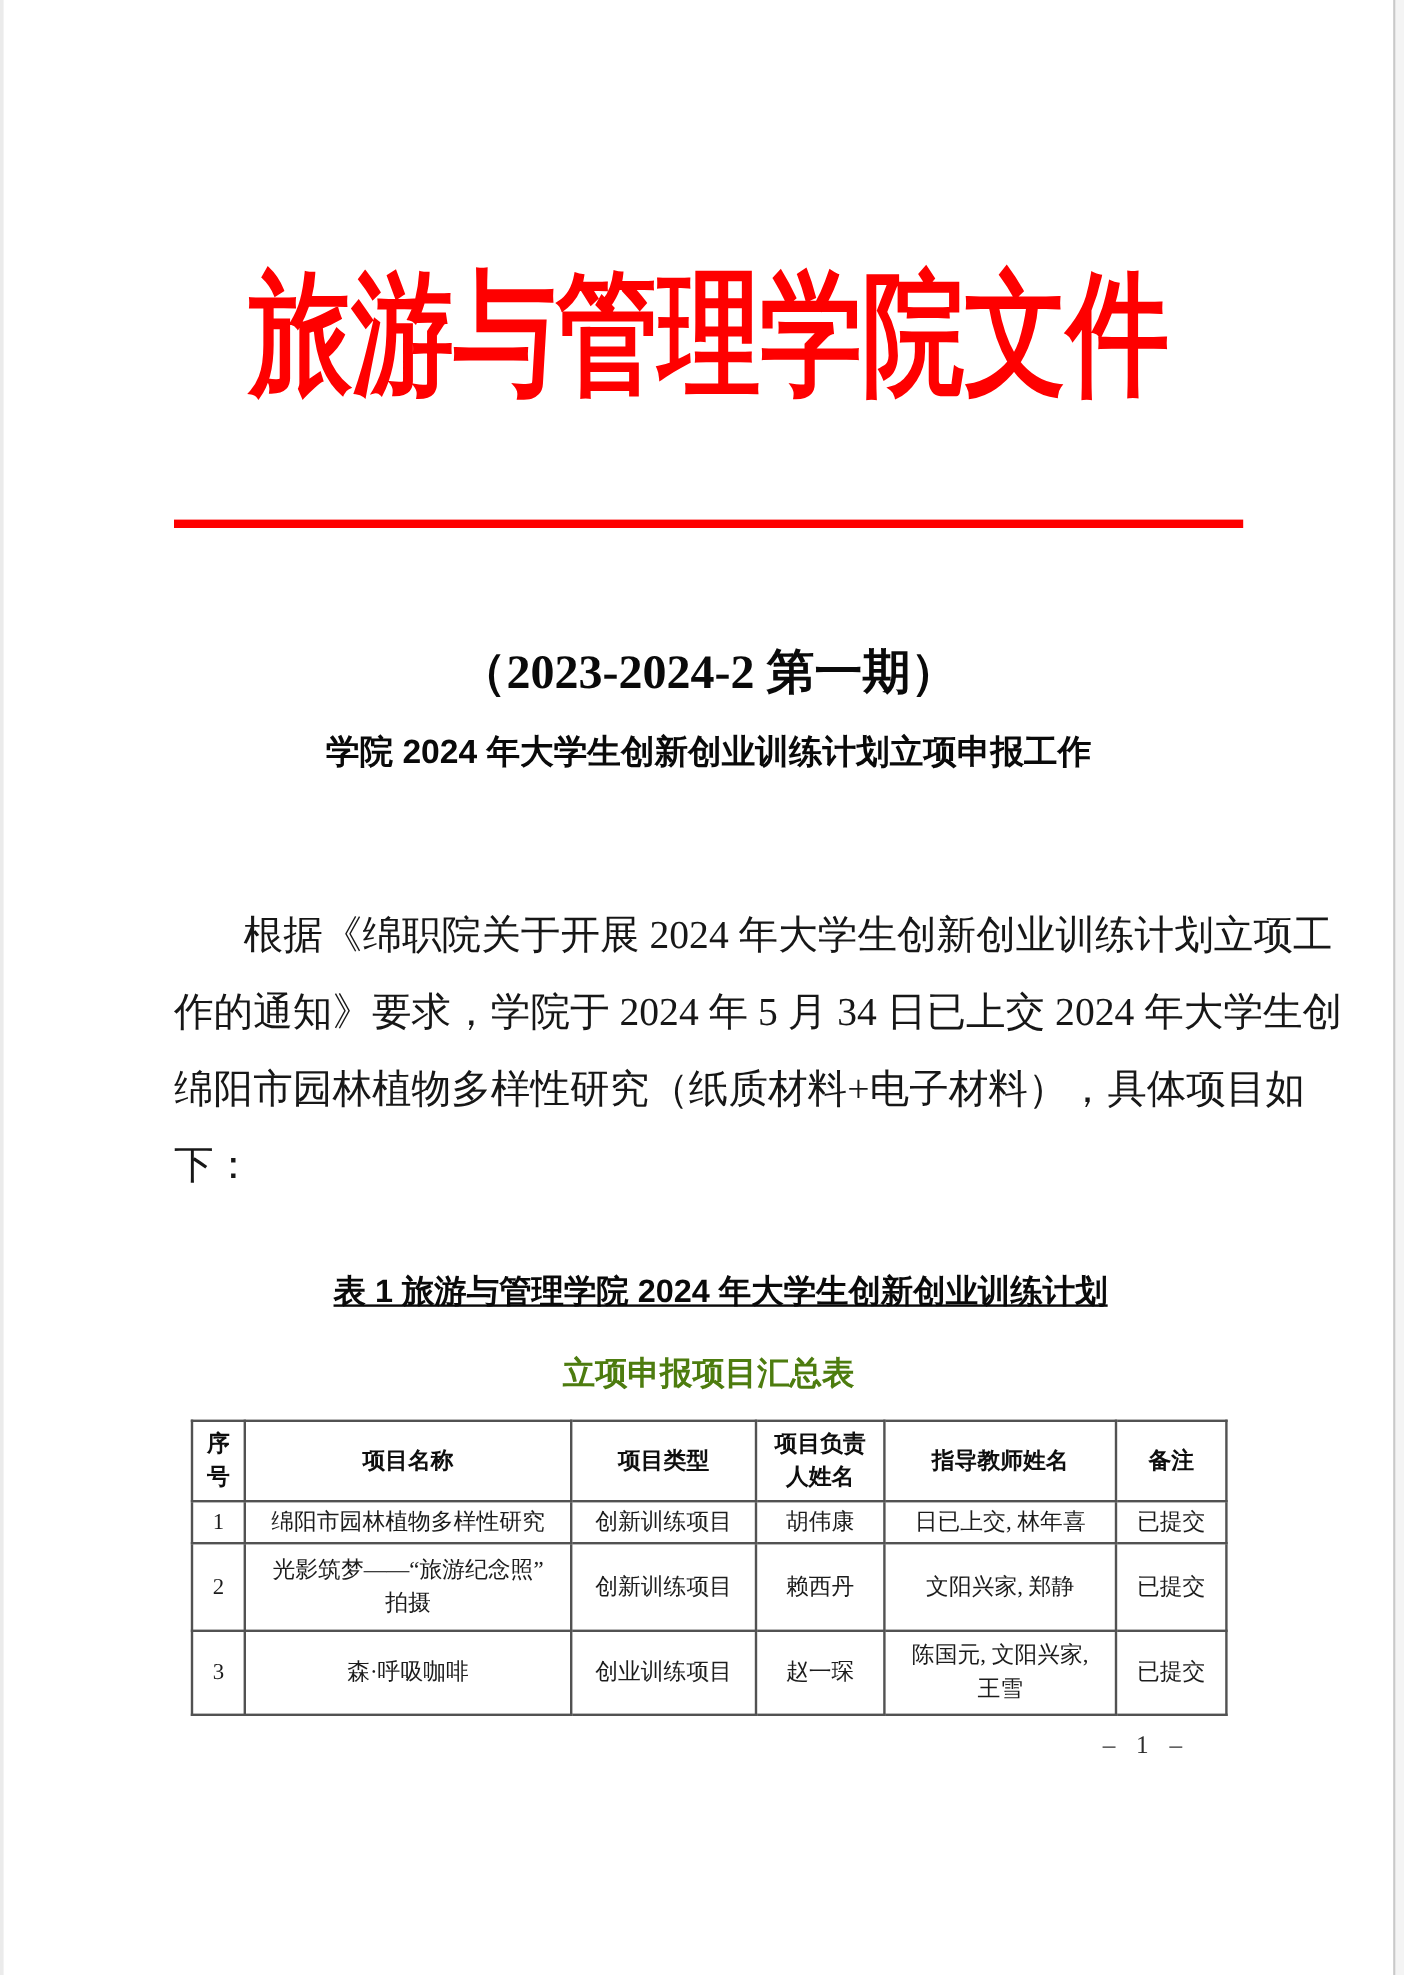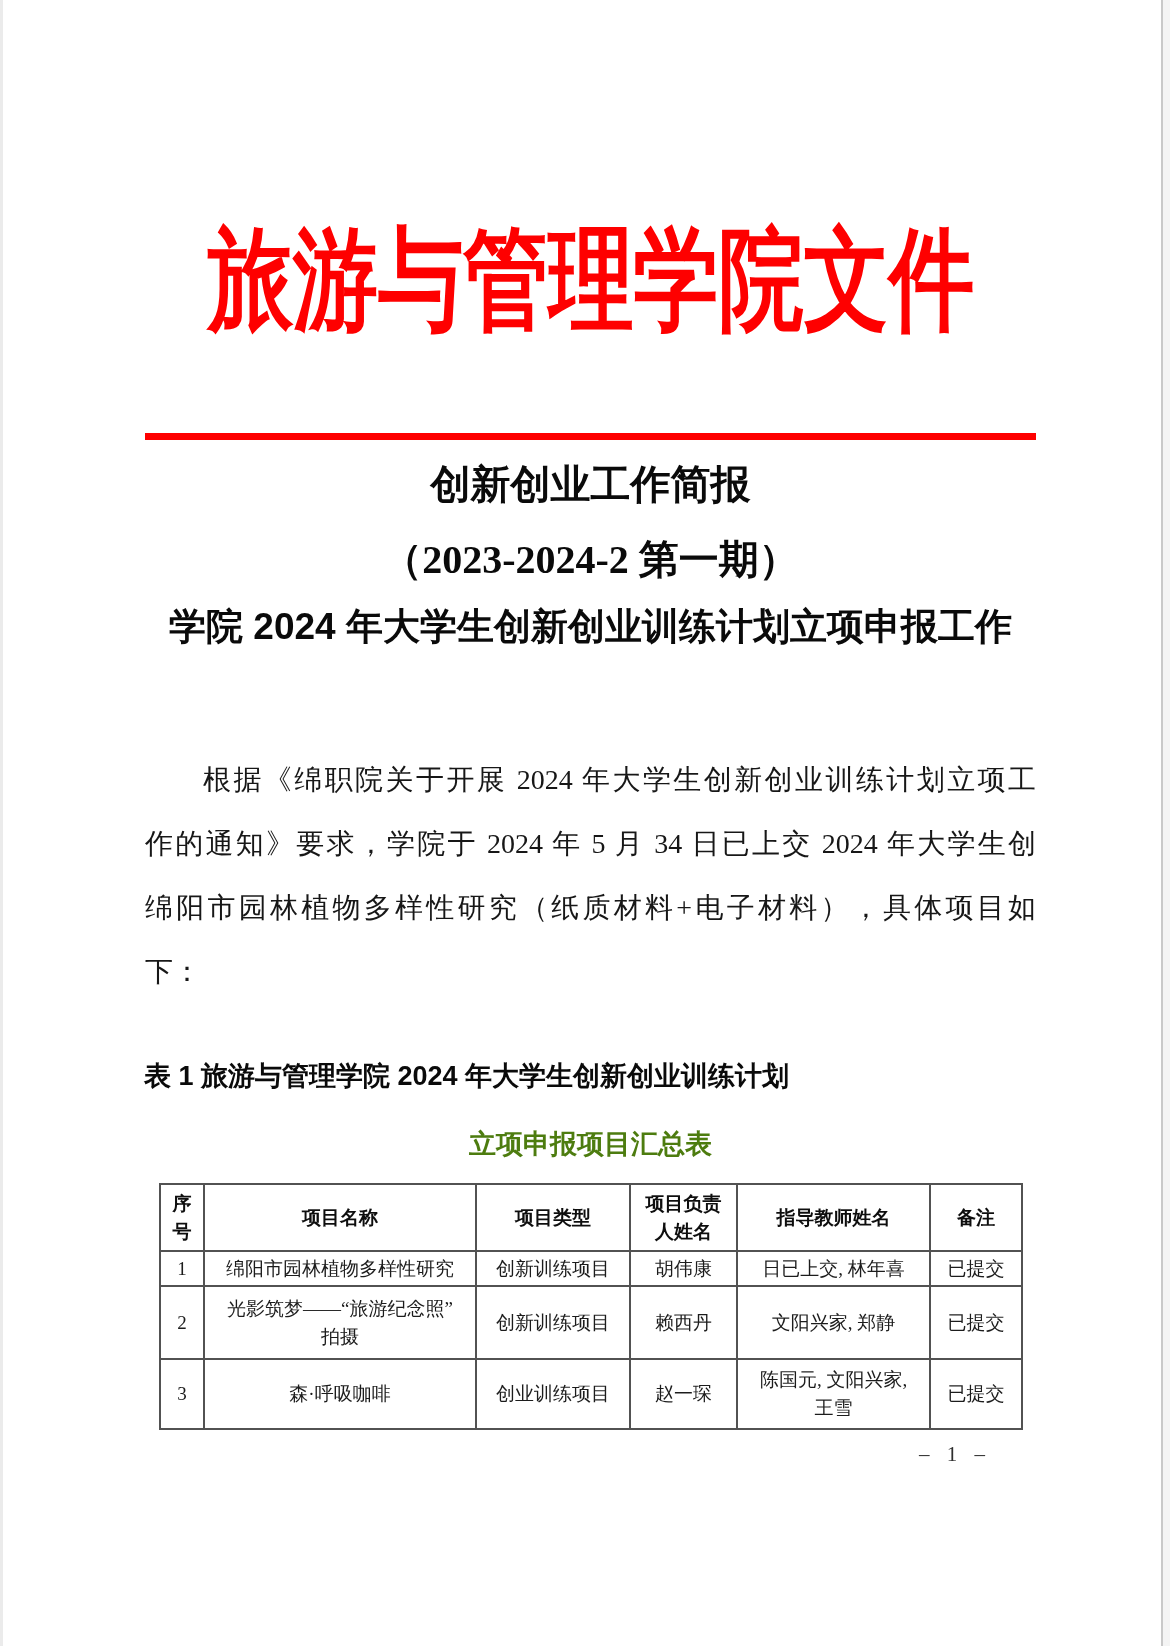--- a/index.html
+++ b/index.html
@@ -47,40 +47,41 @@
     text-align: center; font-size: 40px; font-weight: bold; line-height: 46px;
     color: #0a0a0a;
   }
   .title-issue {
     position: absolute; left: 145px; top: 537px; width: 891px;
     text-align: center; font-size: 40px; font-weight: bold; line-height: 46px;
     color: #0a0a0a;
   }
   .title-subject {
     position: absolute; left: 145px; top: 610px; width: 891px;
-    text-align: center; font-size: 37px; font-weight: bold; line-height: 34px;
+    text-align: center; font-size: 28px; font-weight: bold; line-height: 34px;
     font-family: "Liberation Sans", "DejaVu Sans", sans-serif;
     color: #0a0a0a;
   }
   .body-paragraph {
     position: absolute; left: 145px; top: 748px; width: 891px;
-    font-size: 28px; color: #171717;
+    font-size: 33px; color: #171717;
   }
   .body-line {
     height: 64px; line-height: 64px;
     text-align: justify; text-align-last: justify;
     white-space: nowrap; overflow: visible;
   }
   .body-line.indent { text-indent: 58px; }
   .body-line.last { text-align: left; text-align-last: left; }
   .caption-1 {
-    position: absolute; left: 144px; top: 1060px; width: 891px;
-    text-align: left; font-size: 27px; font-weight: bold; line-height: 32px;
-    font-family: "Liberation Sans", "DejaVu Sans", sans-serif;
-    color: #0a0a0a;
+    position: absolute; left: 155px; top: 1060px; width: 891px;
+    text-align: center; font-size: 27px; font-weight: bold; line-height: 32px;
+    font-family: "Liberation Sans", "DejaVu Sans", sans-serif;
+    color: #0a0a0a;
+    text-decoration: underline;
   }
   .caption-2 {
     position: absolute; left: 145px; top: 1128px; width: 891px;
     text-align: center; font-size: 27px; font-weight: bold; line-height: 32px;
     font-family: "Liberation Sans", "DejaVu Sans", sans-serif;
     color: #4d7c0f;
   }
   table.summary {
     position: absolute; left: 159px; top: 1183px;
     width: 862px;
@@ -125,21 +126,20 @@
   <div class="edge-left"></div>
   <div class="edge-right-line"></div>
   <div class="edge-right-fill"></div>
 
   <div class="masthead">
     <span class="masthead-text">旅游与管理学院文件</span>
   </div>
 
   <div class="red-rule"></div>
 
-  <div class="title-main">创新创业工作简报</div>
 
   <div class="title-issue">（2023-2024-2 第一期）</div>
 
   <div class="title-subject">学院 2024 年大学生创新创业训练计划立项申报工作</div>
 
   <div class="body-paragraph">
     <div class="body-line indent">根据《绵职院关于开展 2024 年大学生创新创业训练计划立项工</div>
     <div class="body-line">作的通知》要求，学院于 2024 年 5 月 34 日已上交 2024 年大学生创</div>
     <div class="body-line">绵阳市园林植物多样性研究（纸质材料+电子材料），具体项目如</div>
     <div class="body-line last">下：</div>

